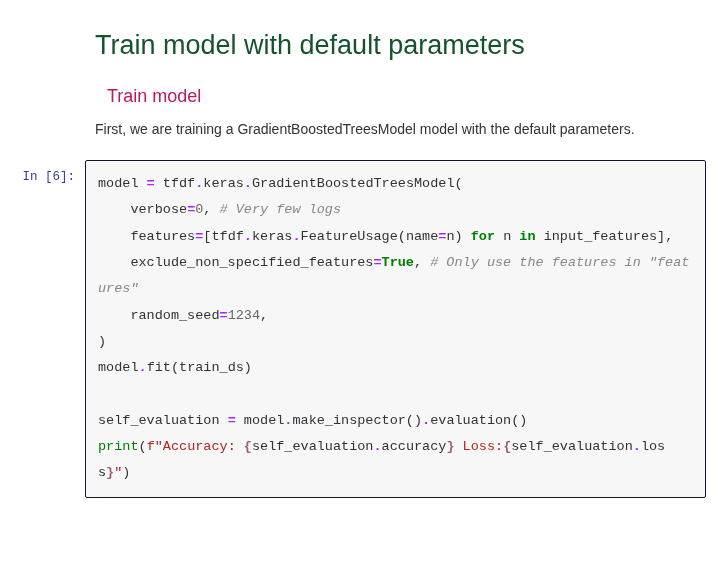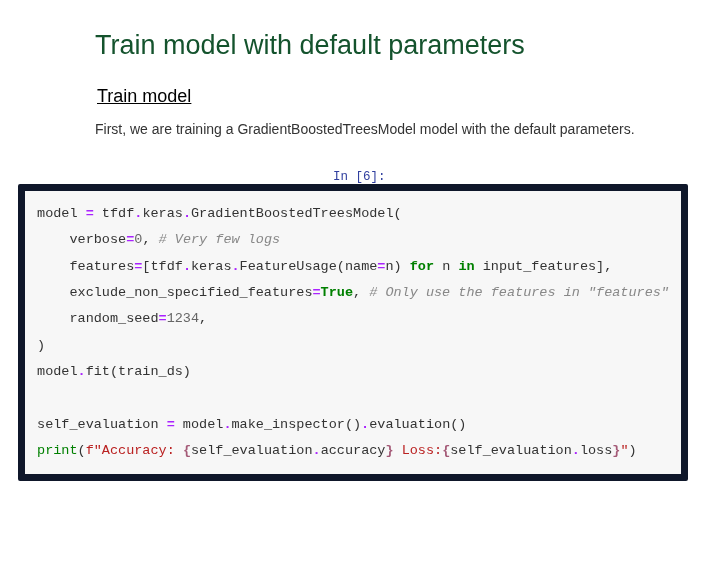--- a/index.html
+++ b/index.html
@@ -20,51 +20,49 @@
   }
   h1 {
     font-size: 27px;
     font-weight: 500;
     color: #14532d;
     margin: 10px 0 25px 0;
   }
   h2 {
     font-size: 18px;
     font-weight: 400;
-    color: #000000;
-    margin: 20px 0 12px 2px;
-    text-decoration: underline;
+    color: #be185d;
+    margin: 20px 0 12px 12px;
   }
   p {
     font-size: 14px;
     color: #333;
     margin: 0 0 16px 0;
     line-height: 1.5;
   }
   .code-cell {
     display: flex;
-    align-items: center;
+    align-items: flex-start;
     margin-right: 20px;
     margin-top: 20px;
-    flex-direction: column;
   }
   .prompt {
     width: 85px;
     min-width: 85px;
     text-align: right;
     padding-right: 10px;
     padding-top: 10px;
     font-family: "SFMono-Regular", Consolas, "Liberation Mono", Menlo, monospace;
     font-size: 12.5px;
     color: #303F9F;
   }
   .code-area {
     flex: 1;
     background: #f7f7f7;
-    border: 7px solid #0f172a;
+    border: 1px solid #0f172a;
     border-radius: 2px;
     padding: 10px 12px;
   }
   pre {
     margin: 0;
     font-family: "SFMono-Regular", Consolas, "Liberation Mono", Menlo, monospace;
     font-size: 13.5px;
     line-height: 1.95;
     white-space: pre-wrap;
     word-break: break-all;

